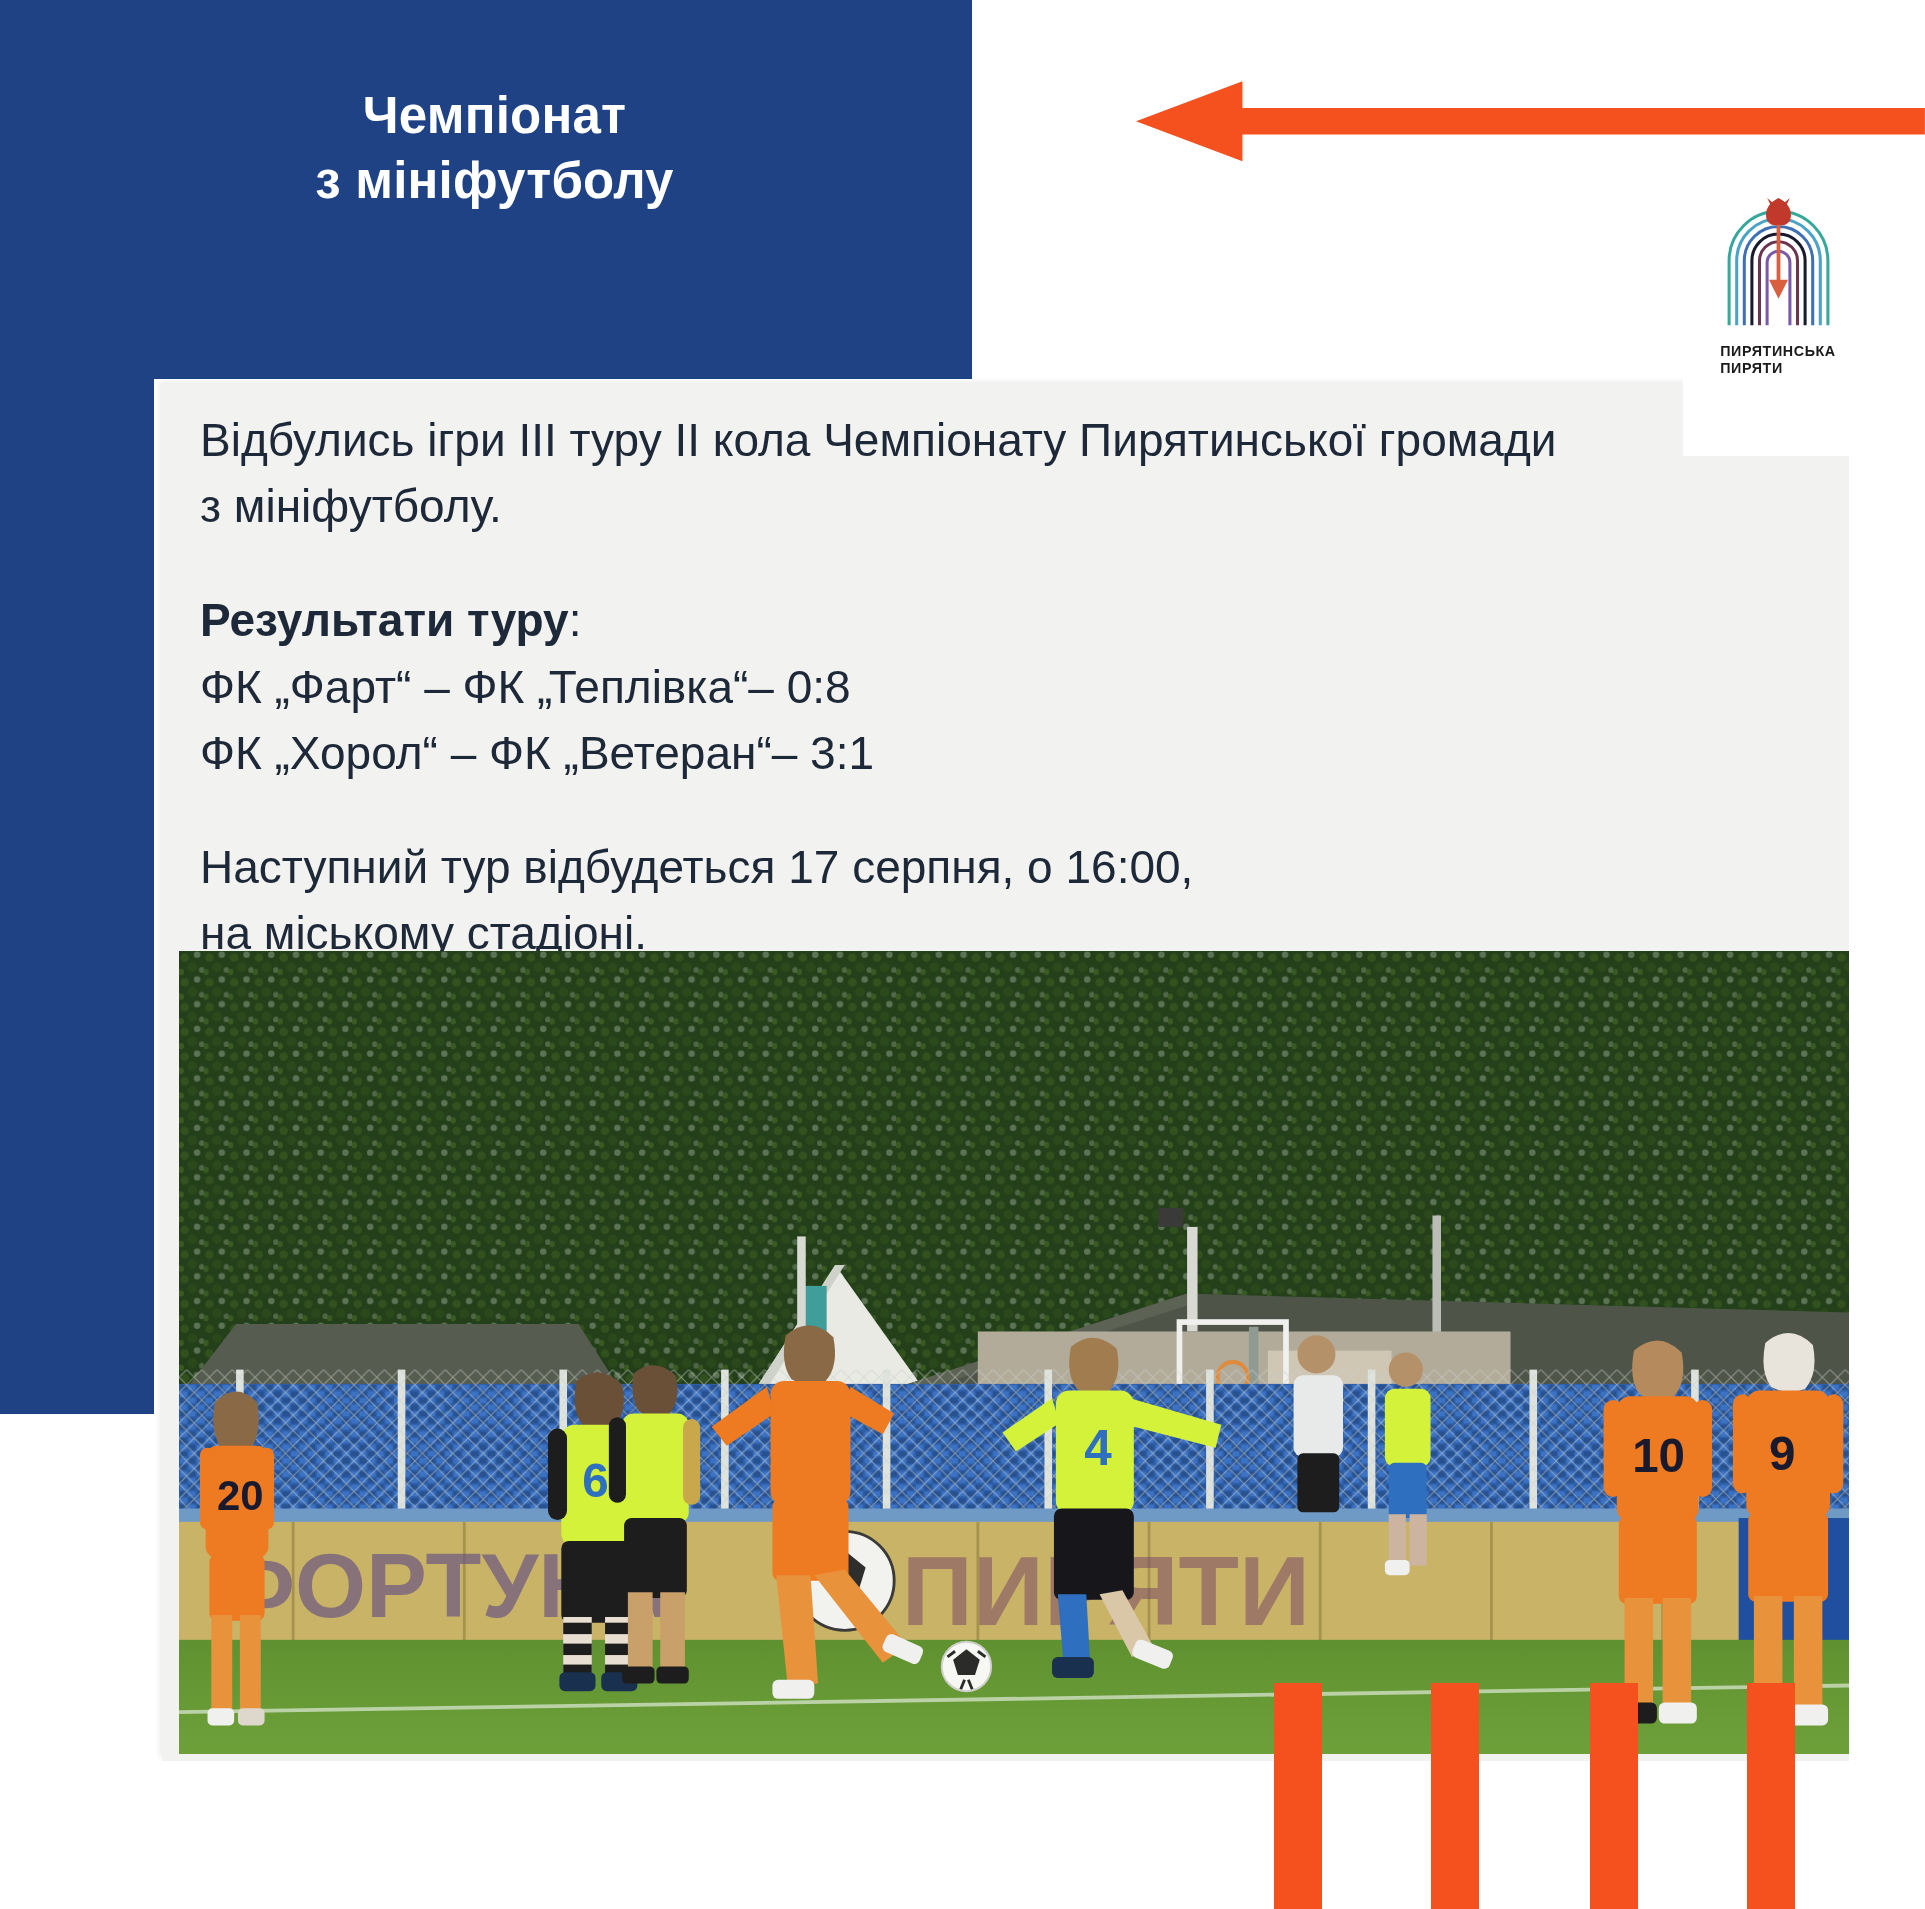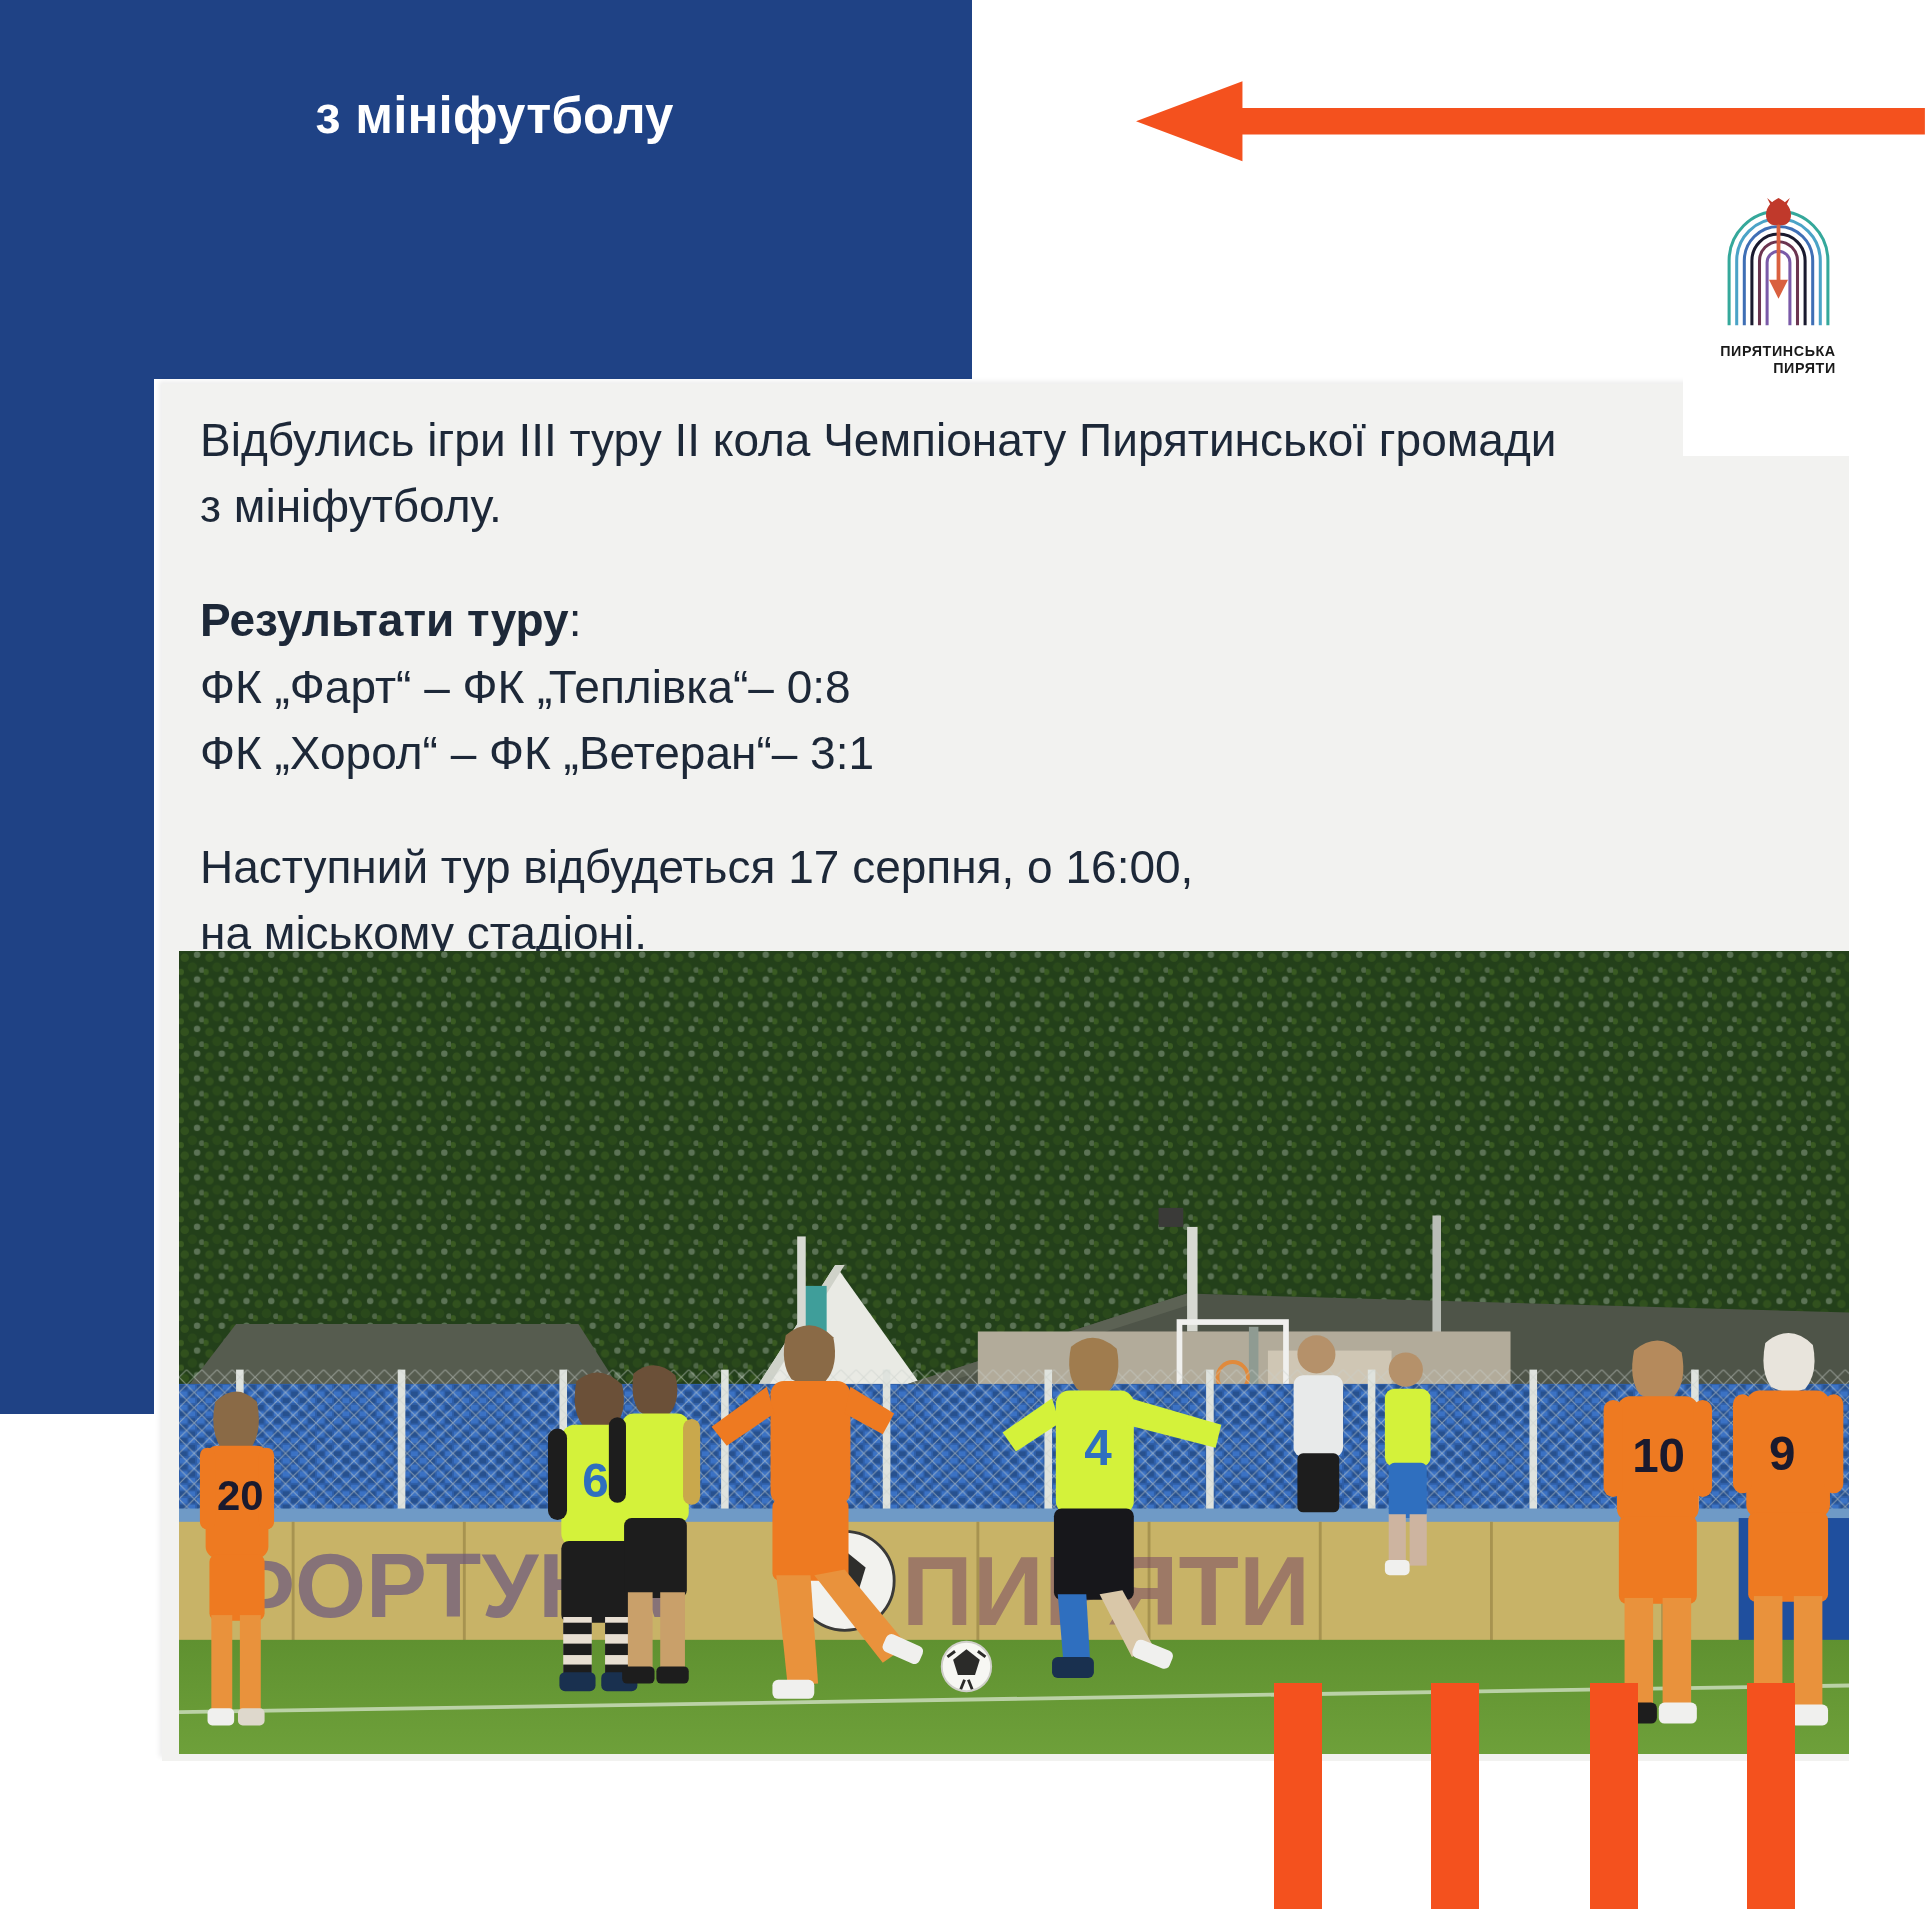--- a/index.html
+++ b/index.html
@@ -76,21 +76,21 @@
     background:#ffffff;
     display:flex;
     flex-direction:column;
     align-items:center;
     justify-content:flex-start;
     padding-top:21px;
   }
   .logo-mark { width:133px; height:143px; }
   .logo-words {
     margin-top:7.6px;
-    text-align:right;
+    text-align:left;
     font-size:14.3px;
     font-weight:bold;
     letter-spacing:0.6px;
     color:#1a1a1a;
     line-height:1.25;
   }
 
   
   .photo {
     position:absolute;
@@ -127,20 +127,21 @@
 </style>
 </head>
 <body>
 
 <div id="poster">
 
   <div class="blue-band"></div>
 
   <div class="blue-title-block"></div>
   <div class="title-text">
+    <span class="l">Чемпіонат</span>
     <span class="l">з мініфутболу</span>
   </div>
 
   <div class="arrow-wrap">
     <svg viewBox="0 0 830 112" preserveAspectRatio="none">
       <polygon points="0,56 112,14 112,42 830,42 830,70 112,70 112,98" fill="#f4511e"></polygon>
     </svg>
   </div>
 
   <div class="white-notch"></div>

